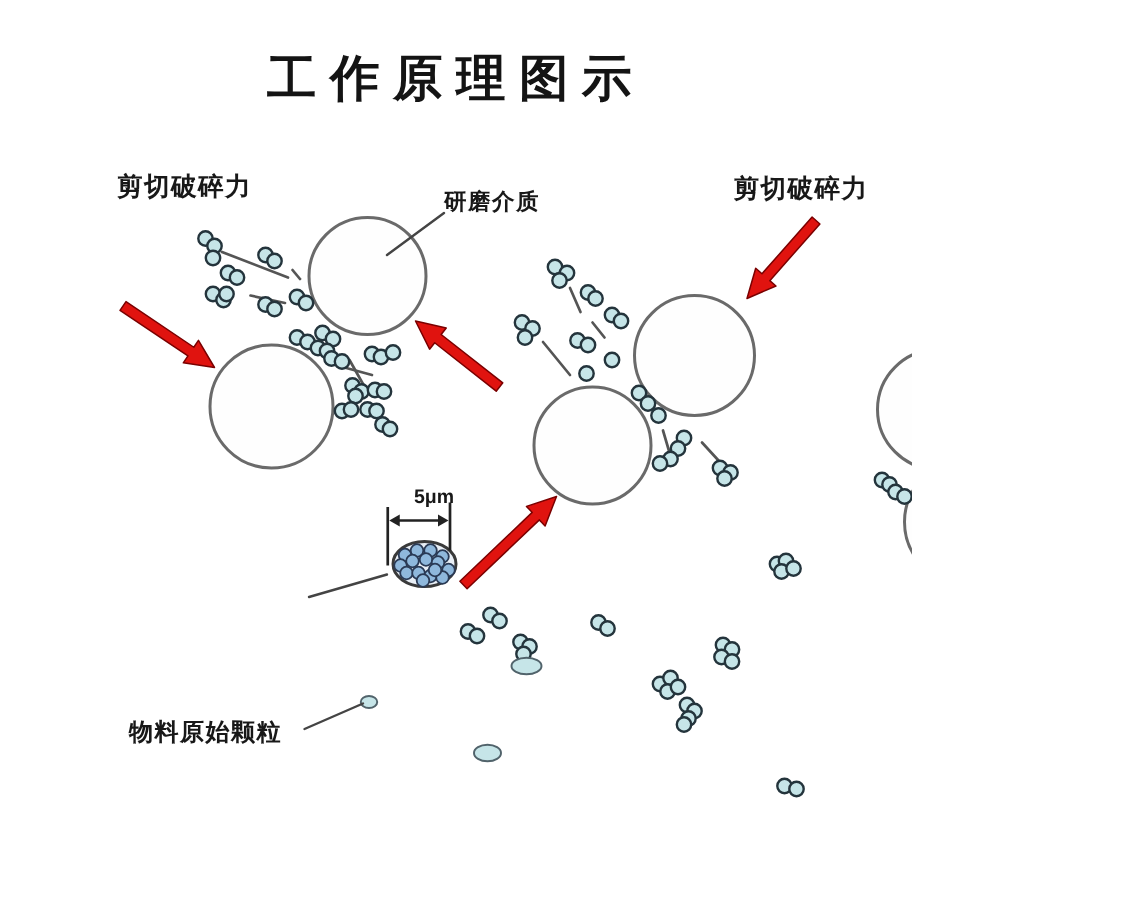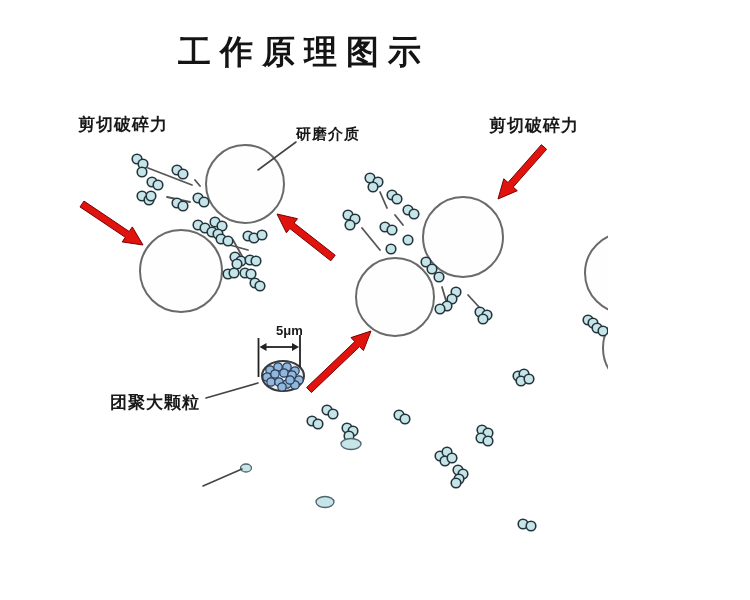--- a/index.html
+++ b/index.html
@@ -210,16 +210,16 @@
         <polygon points="259.5,347 266.5,343 266.5,351" fill="#222222"></polygon>
         <polygon points="299,347 292,343 292,351" fill="#222222"></polygon>
       </g>
   </svg>
 
   <div class="title">工作原理图示</div>
 
   <div class="lbl lbl-shear">剪切破碎力</div>
   <div class="lbl lbl-media">研磨介质</div>
   <div class="lbl lbl-extrude">剪切破碎力</div>
-  <div class="lbl lbl-agglom">团聚大颗粒</div>
+  <div class="lbl lbl-raw">物料原始颗粒</div>
   <div class="lbl lbl-scale">5μm</div>
 
 </div>
 
 </body></html>

